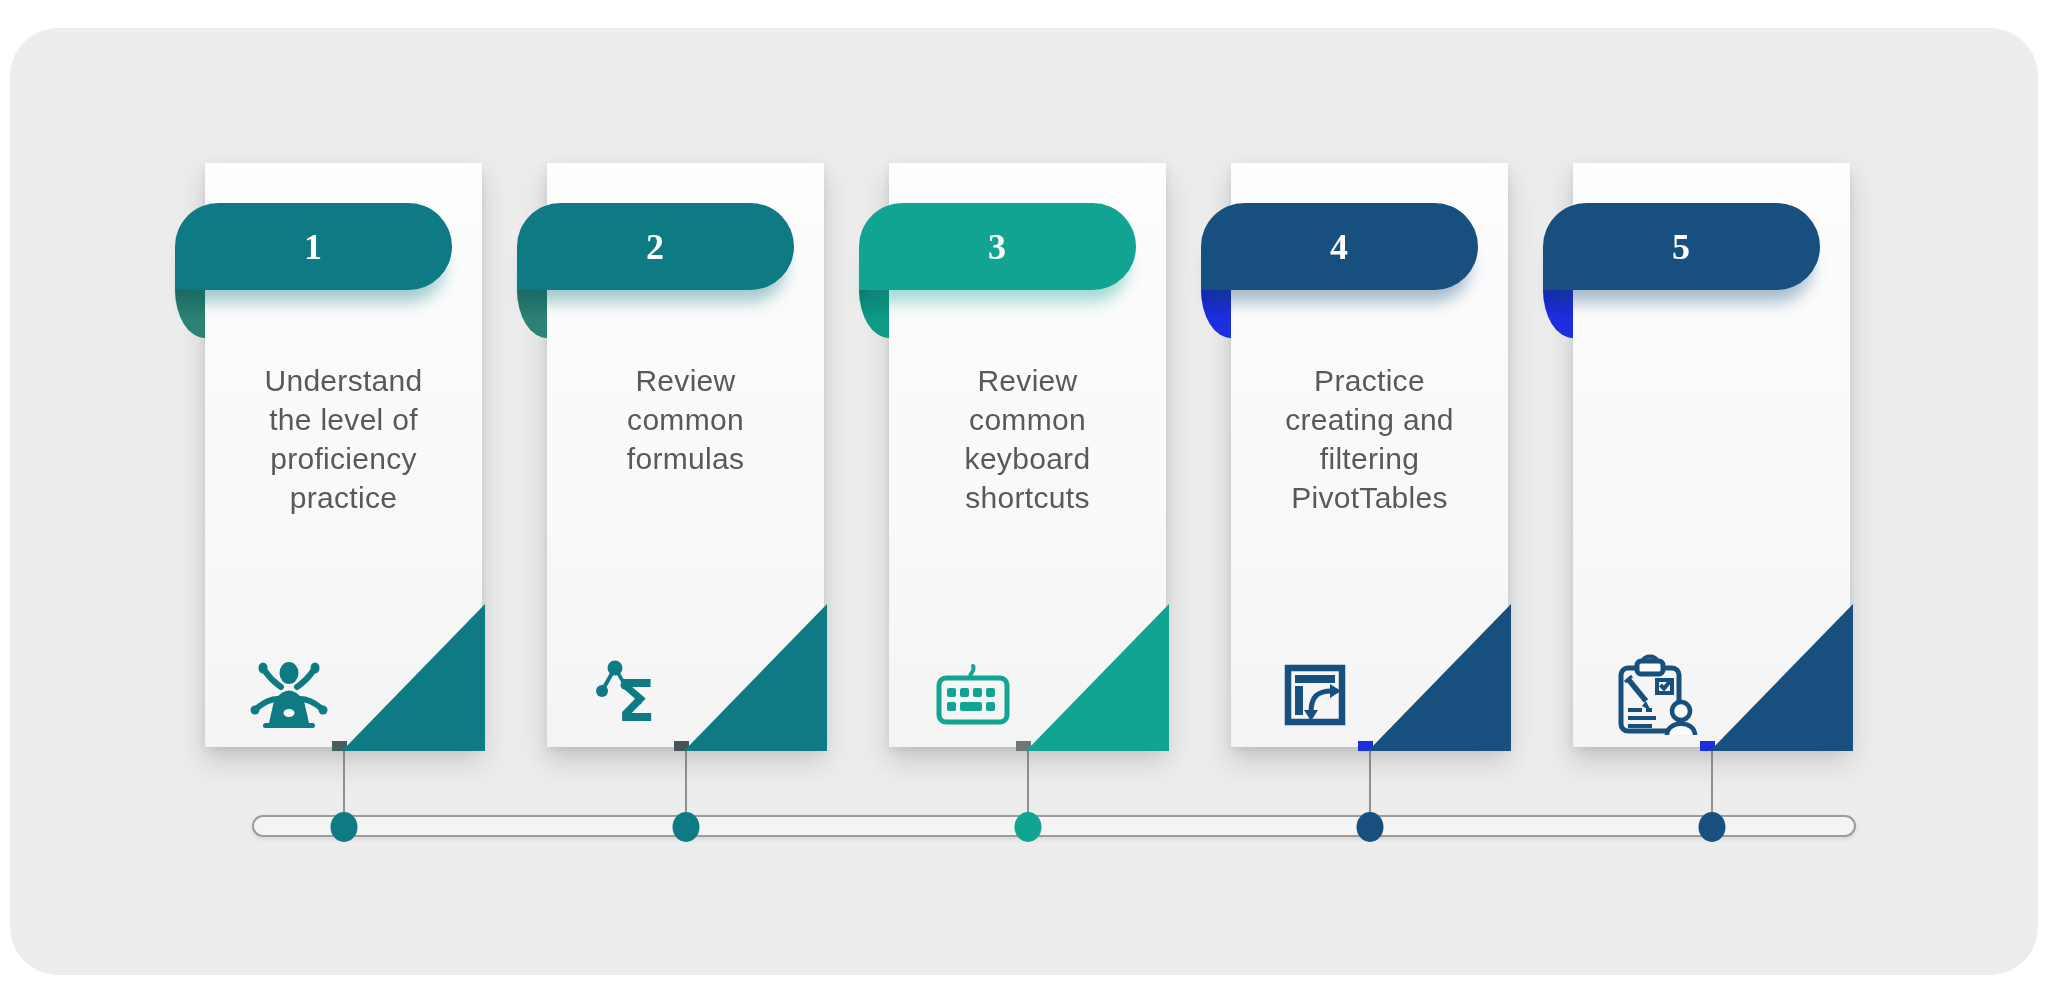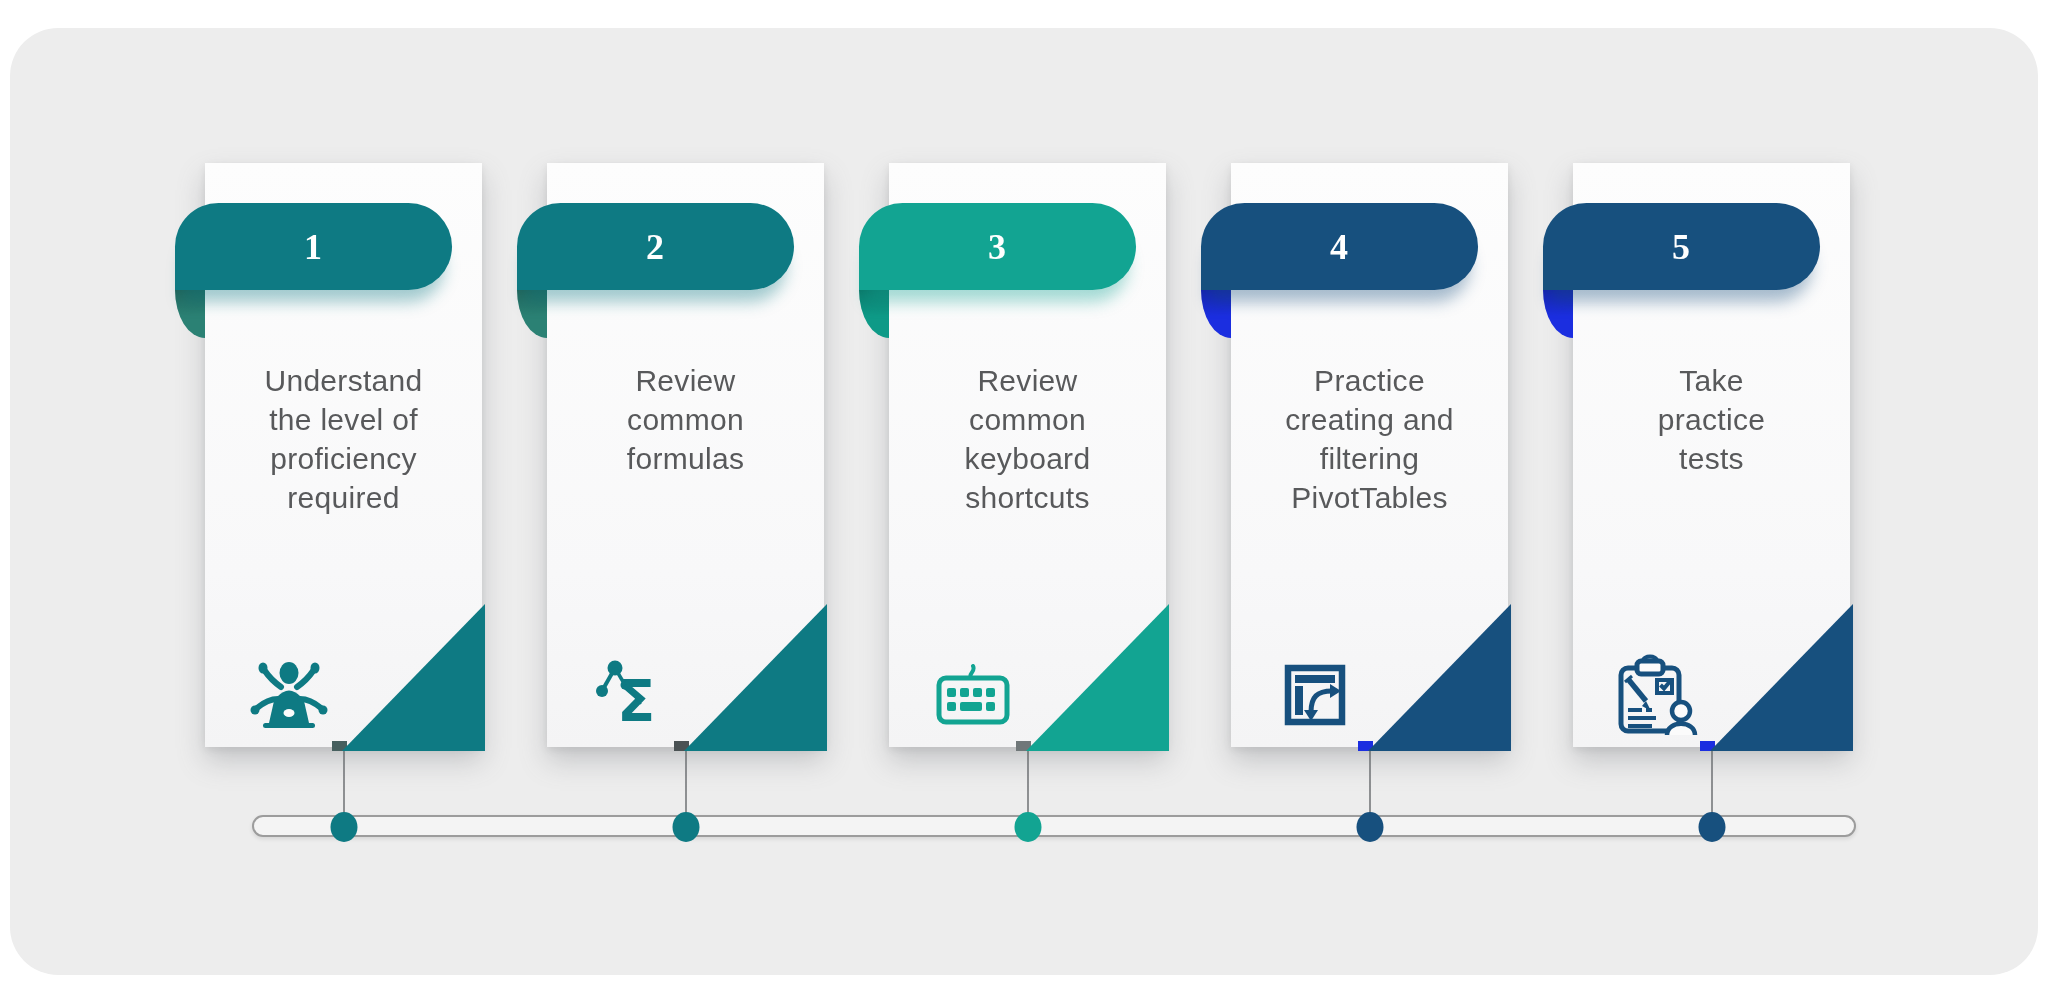--- a/index.html
+++ b/index.html
@@ -87,21 +87,21 @@
     <div class="connector"></div>
     <div class="dot"></div>
     <div class="card"></div>
     <div class="fold"></div>
     <div class="pill">
       <span class="num">1</span>
     </div>
     <div class="desc">Understand
 the level of
 proficiency
-required</div>
+practice</div>
     <div class="corner-notch"></div>
     <div class="triangle"></div>
     <div class="icon-slot">
   <svg width="82" height="68" viewBox="0 0 82 68" xmlns="http://www.w3.org/2000/svg">
     <ellipse cx="41" cy="12" rx="9.5" ry="11" fill="currentColor"></ellipse>
     <path d="M29 36 Q41 23 53 36 L53 46 L29 46 Z" fill="currentColor"></path>
     <path d="M33 26 C26 21 21 16 17 10" stroke="currentColor" stroke-width="6" stroke-linecap="round" fill="none"></path>
     <ellipse cx="15" cy="7" rx="4.5" ry="5.5" fill="currentColor"></ellipse>
     <path d="M49 26 C56 21 61 16 65 10" stroke="currentColor" stroke-width="6" stroke-linecap="round" fill="none"></path>
     <ellipse cx="67" cy="7" rx="4.5" ry="5.5" fill="currentColor"></ellipse>
@@ -198,23 +198,20 @@
   </div>
 
   <div class="card-unit" style="left: 1573px; --pill: #17507E; --fold: #1B2EE0; --notch: #1B2EE0; --pill-shadow: rgba(23,80,126,0.38);">
     <div class="connector"></div>
     <div class="dot"></div>
     <div class="card"></div>
     <div class="fold"></div>
     <div class="pill">
       <span class="num">5</span>
     </div>
-    <div class="desc">Take
-practice
-tests</div>
     <div class="corner-notch"></div>
     <div class="triangle"></div>
     <div class="icon-slot">
   <svg width="84" height="84" viewBox="0 0 84 84" xmlns="http://www.w3.org/2000/svg">
     <rect x="6" y="15" width="58" height="63" rx="7" stroke="currentColor" stroke-width="5" fill="none"></rect>
     <rect x="22" y="8" width="26" height="13" rx="4" stroke="currentColor" stroke-width="5" fill="#FBFBFB"></rect>
     <path d="M28 8 C28 2 42 2 42 8" stroke="currentColor" stroke-width="4" fill="none"></path>
     <rect x="42" y="27" width="15" height="13" stroke="currentColor" stroke-width="4" fill="none"></rect>
     <path d="M45.5 32 l3.5 3.5 l7.5 -9" stroke="currentColor" stroke-width="4" fill="none"></path>
     <path d="M13 26 L31 48" stroke="currentColor" stroke-width="5.5" fill="none"></path>

